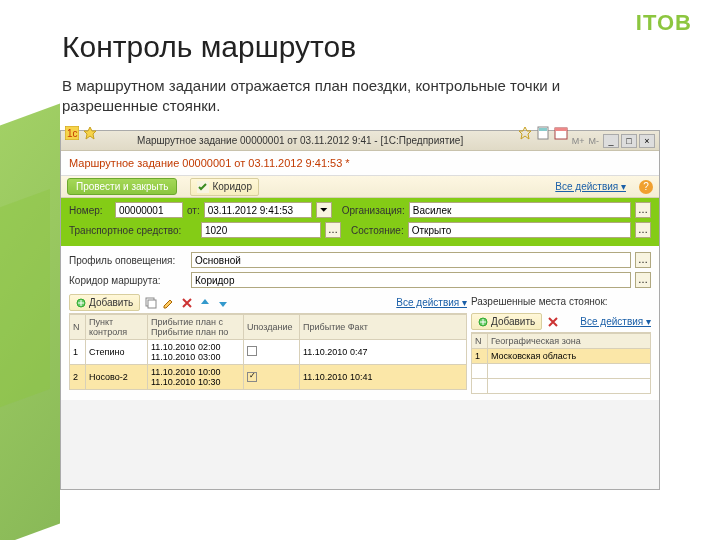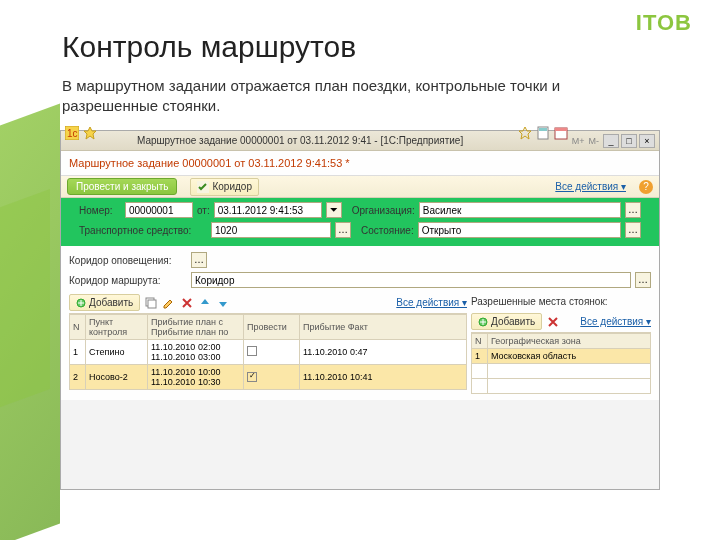--- a/index.html
+++ b/index.html
@@ -16,21 +16,21 @@
   .tb-title { flex: 1; font-size: 10px; color: #333; margin-left: 36px; }
   .tb-btns { display: flex; gap: 2px; }
   .winbtn { width: 16px; height: 14px; background: #ddd; border: 1px solid #aaa; font-size: 9px; line-height: 12px; text-align: center; cursor: pointer; }
   .doc-title { padding: 6px 8px; font-size: 11px; color: #c23a00; background: #fefefe; border-bottom: 1px solid #ddd; }
   .cmdbar { height: 22px; background: linear-gradient(#fdf7e2, #f4edd4); border-bottom: 1px solid #d8d0b8; display: flex; align-items: center; padding: 0 6px; gap: 13px; }
   .btn-green { background: linear-gradient(#a5d858, #8cc63f); border: 1px solid #6ca82e; border-radius: 3px; padding: 2px 8px; font-size: 10px; color: #fff; cursor: pointer; }
   .btn-yel { background: linear-gradient(#fff7d8, #f7eec0); border: 1px solid #d8ce9e; border-radius: 2px; padding: 2px 6px; font-size: 10px; color: #333; cursor: pointer; display: inline-flex; align-items: center; gap: 3px; }
   .spacer { flex: 1; }
   .link-blue { color: #1a5fa8; text-decoration: underline; font-size: 10px; cursor: pointer; }
   .help { width: 14px; height: 14px; border-radius: 50%; background: #f0a030; color: #fff; text-align: center; line-height: 14px; font-size: 10px; cursor: pointer; }
-  .fields { padding: 4px 18px; background: #22c55e; }
+  .fields { padding: 4px 8px; background: #84cc16; }
   .fieldrow { display: flex; align-items: center; gap: 4px; margin-bottom: 4px; }
   .lbl { font-size: 10px; color: #333; }
   .inp { border: 1px solid #b0a880; background: #fff; font-size: 10px; padding: 1px 3px; height: 16px; }
   .dots { width: 16px; height: 16px; border: 1px solid #b0a880; background: #f8f4e0; text-align: center; line-height: 13px; font-size: 10px; cursor: pointer; }
   .tabs { display: flex; border-bottom: 1px solid #c8c0a0; background: #f4efda; padding-left: 8px; }
   .tab { padding: 3px 10px; font-size: 10px; color: #6a4a10; cursor: pointer; border: 1px solid transparent; border-bottom: none; }
   .tab.active { background: #fefefe; border-color: #c8c0a0; border-radius: 3px 3px 0 0; position: relative; top: 1px; }
   .tabpane { background: #fefefe; padding: 6px 8px; }
   .sectitle { font-size: 10px; color: #333; margin: 4px 0; }
   .tblbar { display: flex; align-items: center; gap: 4px; border-bottom: 1px solid #d8d0b8; padding: 2px 0; }
@@ -131,21 +131,22 @@
       <span class="dots">…</span>
       <span class="lbl" style="margin-left:6px">Состояние:</span>
       <input class="inp" style="flex: 1 1 0%;" value="Открыто">
       <span class="dots">…</span>
     </div>
   </div>
 
 
   <div class="tabpane">
     <div class="fieldrow">
-      <span class="lbl" style="width:118px">Коридор оповещения:</span>
+      <span class="lbl" style="width:118px">Профиль оповещения:</span>
+      <input class="inp" style="flex: 1 1 0%;" value="Основной">
       <span class="dots">…</span>
     </div>
     <div class="fieldrow">
       <span class="lbl" style="width:118px">Коридор маршрута:</span>
       <input class="inp" style="flex: 1 1 0%;" value="Коридор">
       <span class="dots">…</span>
     </div>
 
     <div class="split">
       <div class="panel">
@@ -186,21 +187,21 @@
           <div class="spacer"></div>
           <span class="link-blue">Все действия ▾</span>
         </div>
         <table>
           <tbody>
               <tr>
             <th style="width:16px">N</th>
             <th style="width:62px">Пункт контроля</th>
             <th style="width:96px;white-space:pre-line">Прибытие план с
 Прибытие план по</th>
-            <th style="width:56px">Провести</th>
+            <th style="width:56px">Uпоздание</th>
             <th>Прибытие Факт</th>
           </tr>
           <tr>
             <td>1</td>
             <td>Степино</td>
             <td>
                   <div>11.10.2010 02:00</div>
                   <div>11.10.2010 03:00</div>
                 </td>
             <td><span class="chk"></span></td>

